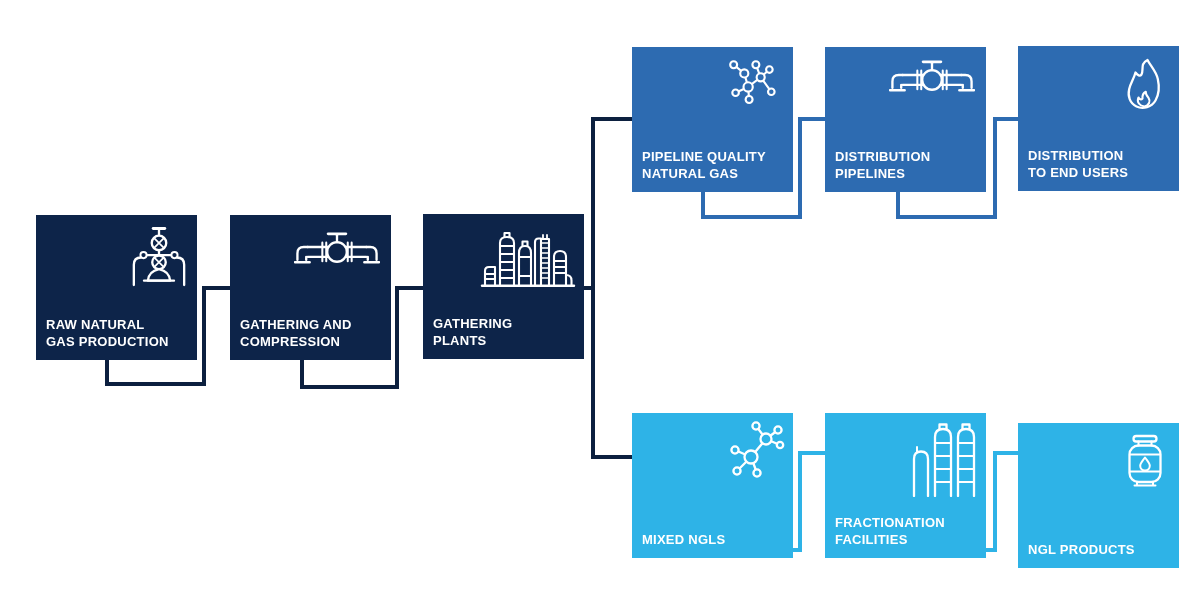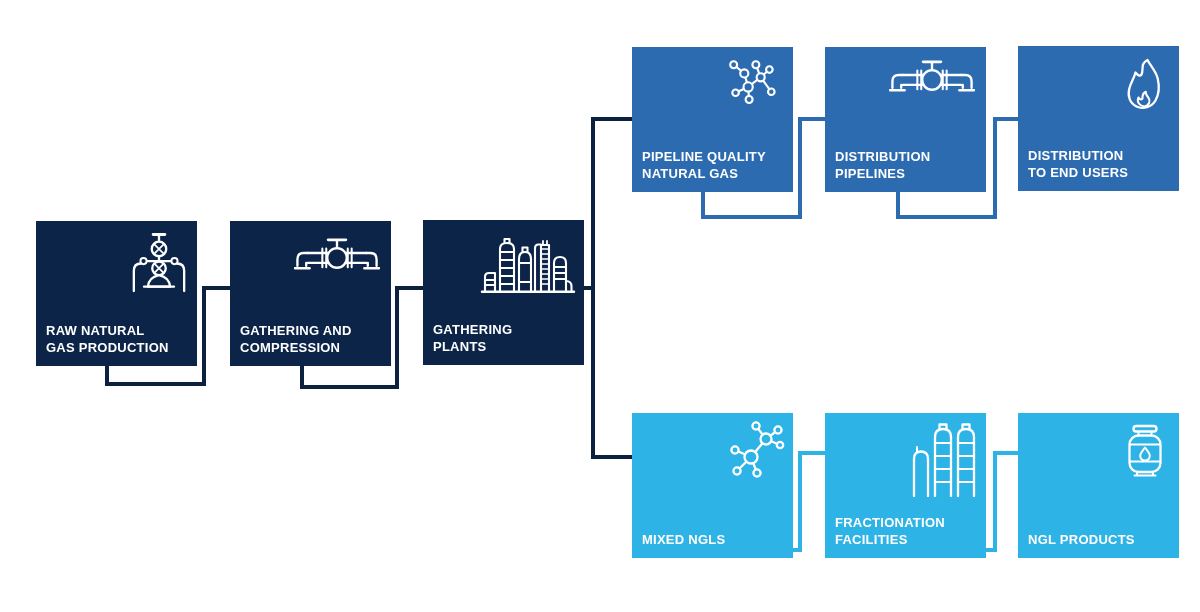--- a/index.html
+++ b/index.html
@@ -1,21 +1,21 @@
 <!DOCTYPE html>
 <html style="--bg: #ffffff; --navy: #0d2449; --navy-line: #0c203f; --blue: #2d6bb1; --cyan: #2eb3e7; --label: #ffffff;"><head>
 <meta charset="utf-8">
 <style>
   html,body{margin:0;padding:0;background:#fff;}
   .canvas{
     position:relative;width:1200px;height:612px;background:var(--bg,#fff);
     overflow:hidden;font-family:"Liberation Sans",sans-serif;
   }
   .node{position:absolute;width:161px;height:145px;}
-  .node.navy{background:var(--navy);margin-top:6px;}
+  .node.navy{background:var(--navy);}
   .node.blue{background:var(--blue);}
   .node.cyan{background:var(--cyan);margin-top:32px;}
   .icon{position:absolute;}
   .icon svg{display:block;width:100%;height:100%;}
   .node.navy .nodefill{fill:var(--navy);}
   .node.blue .nodefill{fill:var(--blue);}
   .node.cyan .nodefill{fill:var(--cyan);}
   .label{
     position:absolute;left:10px;bottom:10px;color:var(--label,#fff);
     font-weight:700;font-size:13px;line-height:17px;letter-spacing:.25px;
@@ -260,21 +260,21 @@
           <path d="M50 22 H66 M50 35 H66 M50 48 H66 M50 61 H66" stroke-width="1.9"></path>
         </g>
       </svg>
     </span>
     <div class="label">
       <div>FRACTIONATION</div>
       <div>FACILITIES</div>
     </div>
   </div>
 
-  <div class="node cyan" style="left:1018px;top:381px;">
+  <div class="node cyan" style="left:1018px;top:391px;">
     <span class="icon" style="right:15px;top:11px;width:38px;height:54px;">
       <svg viewBox="0 0 38 54" xmlns="http://www.w3.org/2000/svg">
         <g stroke="#fff" fill="none" stroke-width="2.3" stroke-linecap="round" stroke-linejoin="round">
           <rect x="7.5" y="2" width="23" height="5.5" rx="2.75"></rect>
           <path d="M12.5 7.5 V11.5 M25.5 7.5 V11.5" stroke-width="2"></path>
           <rect x="3.5" y="11.5" width="31" height="36.5" rx="9"></rect>
           <path d="M4 20.5 H34 M4 37.5 H34" stroke-width="2"></path>
           <path d="M19 23.5 C16.5 27 14.2 29 14.2 31.8 A4.8 4.8 0 0 0 23.8 31.8 C23.8 29 21.5 27 19 23.5 Z" stroke-width="2"></path>
           <path d="M11 48 V51.5 M27 48 V51.5 M8.5 51.5 H29.5" stroke-width="2"></path>
         </g>

